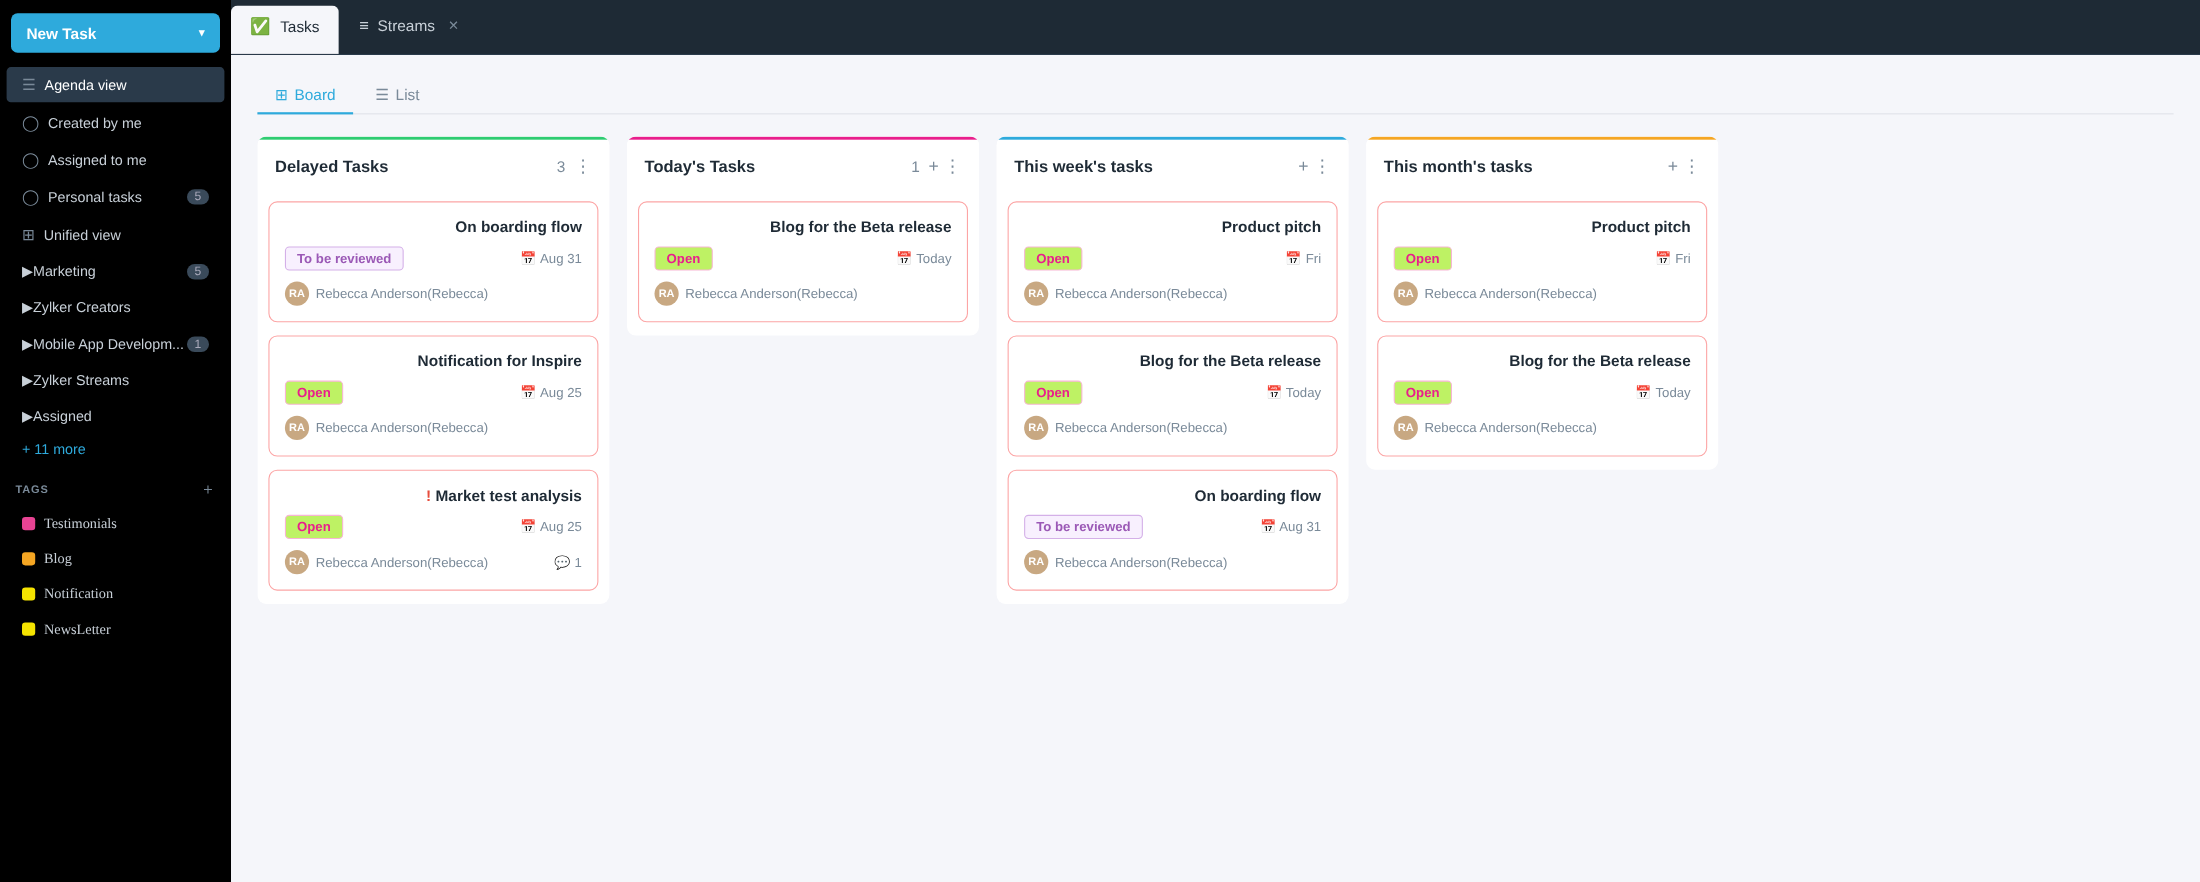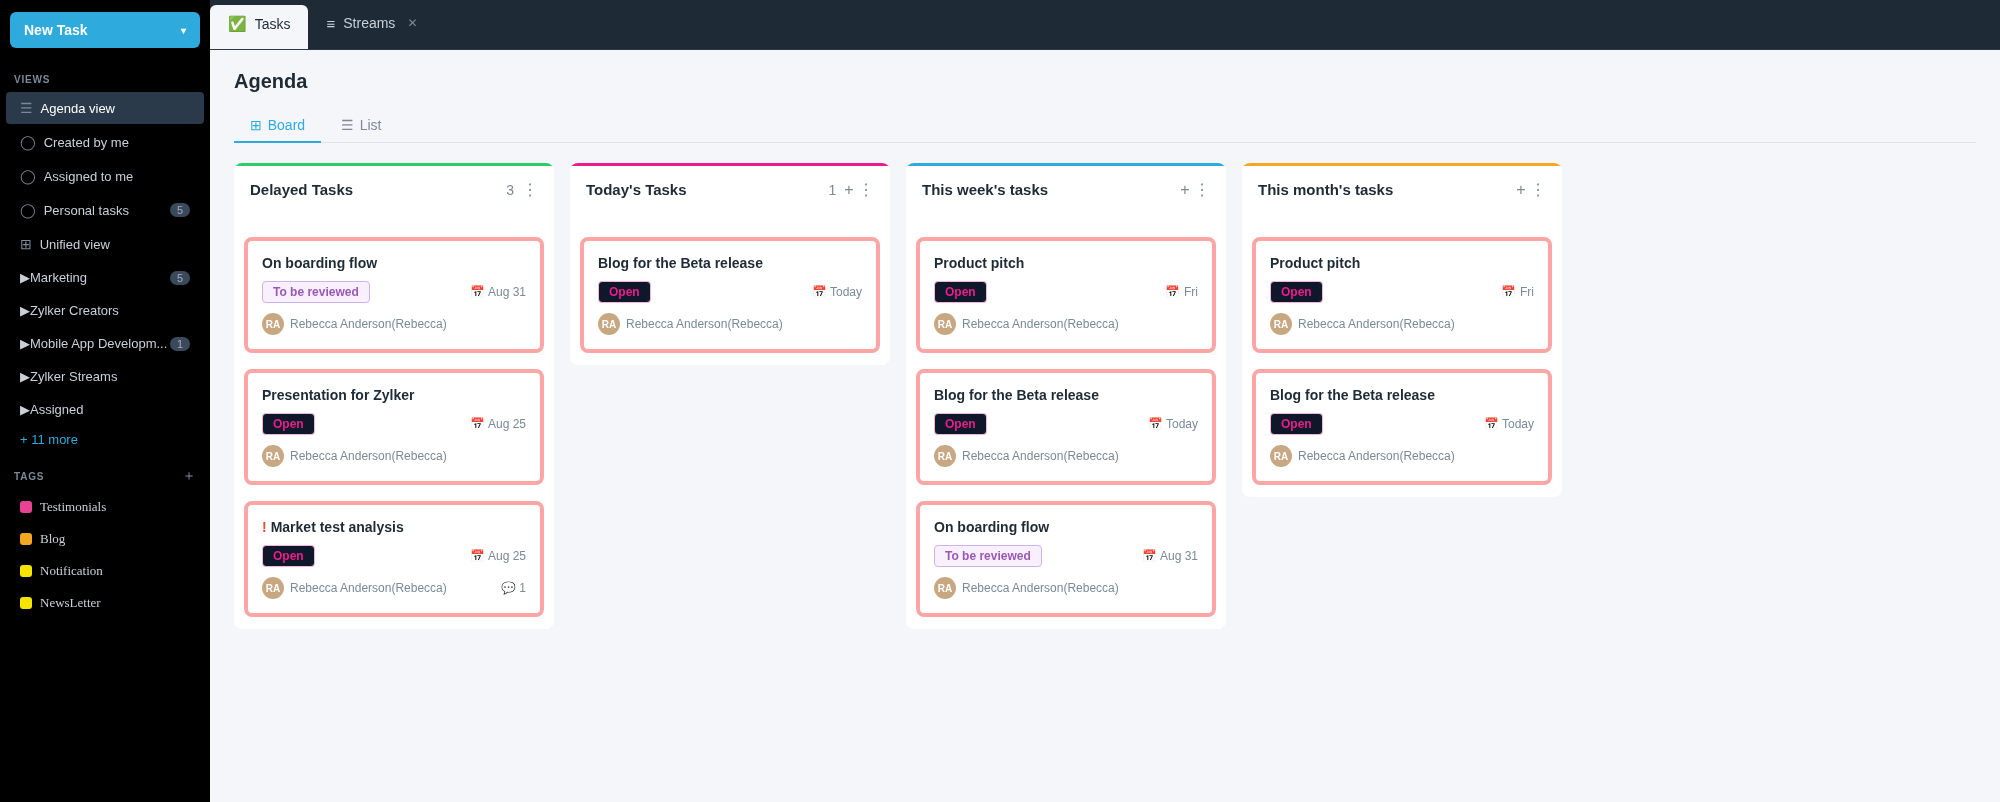--- a/index.html
+++ b/index.html
@@ -198,43 +198,44 @@
     .column-header.green { border-top-color: #2ecc71; }
     .column-header.pink { border-top-color: #e91e8c; }
     .column-header.blue { border-top-color: #2eaadc; }
     .column-header.orange { border-top-color: #f5a623; }
     .col-title { font-size: 15px; font-weight: 700; color: #1e2a35; flex: 1; }
     .col-count { font-size: 14px; color: #7a8a99; margin-right: 8px; }
     .col-actions { display: flex; gap: 8px; color: #7a8a99; font-size: 16px; cursor: pointer; }
 
     
     .task-card {
-      margin: 16px 10px 12px;
+      margin: 0 10px 12px;
       background: #fff;
-      border: 4px solid #fca5a5;
+      border: 1px solid #fca5a5;
       border-radius: 8px;
       padding: 14px;
       cursor: pointer;
+      text-align: right;
     }
     .task-title { font-size: 14px; font-weight: 600; color: #1e2a35; margin-bottom: 10px; }
     .task-title .warning { color: #e74c3c; margin-right: 4px; }
     .task-meta {
       display: flex;
       align-items: center;
       justify-content: space-between;
       margin-bottom: 10px;
     }
     .status-badge {
       font-size: 12px;
       font-weight: 600;
       padding: 3px 10px;
       border-radius: 4px;
       border: 1px solid;
     }
-    .status-open { color: #e91e8c; border-color: #f7b5d4; background: #0f172a; }
+    .status-open { color: #e91e8c; border-color: #f7b5d4; background: #bef264; }
     .status-review { color: #9b59b6; border-color: #d4b0e8; background: #f8f0fe; }
     .due-date { font-size: 12px; color: #7a8a99; display: flex; align-items: center; gap: 4px; }
     .task-footer { display: flex; align-items: center; justify-content: space-between; }
     .assignee { display: flex; align-items: center; gap: 6px; font-size: 12px; color: #7a8a99; }
     .avatar {
       width: 22px; height: 22px; border-radius: 50%;
       background: #c8a882;
       display: flex; align-items: center; justify-content: center;
       font-size: 10px; color: white; font-weight: 600;
       overflow: hidden;
@@ -244,21 +245,20 @@
   </style>
 </head>
 <body>
 
 <nav class="sidebar">
   <button class="sidebar-new-task">
     <span>New Task</span>
     <span class="chevron">▾</span>
   </button>
 
-  <div class="sidebar-section-label">VIEWS</div>
 
   <div class="sidebar-item active">
     <span class="icon">☰</span>
     <span>Agenda view</span>
   </div>
   <div class="sidebar-item">
     <span class="icon">◯</span>
     <span>Created by me</span>
   </div>
   <div class="sidebar-item">
@@ -329,21 +329,20 @@
       <span>Tasks</span>
     </div>
     <div class="tab">
       <span class="tab-icon">≡</span>
       <span>Streams</span>
       <span class="close-btn">✕</span>
     </div>
   </div>
 
   <div class="content">
-    <div class="page-title">Agenda</div>
 
     <div class="view-toggle">
       <button class="view-btn active">
         <span>⊞</span>
         <span>Board</span>
       </button>
       <button class="view-btn">
         <span>☰</span>
         <span>List</span>
       </button>
@@ -365,21 +364,21 @@
               <span class="due-date">📅 Aug 31</span>
             </div>
             <div class="task-footer">
               <div class="assignee">
                 <div class="avatar">RA</div>
                 <span>Rebecca Anderson(Rebecca)</span>
               </div>
             </div>
           </div>
           <div class="task-card">
-            <div class="task-title">Presentation for Zylker</div>
+            <div class="task-title">Notification for Inspire</div>
             <div class="task-meta">
               <span class="status-badge status-open">Open</span>
               <span class="due-date">📅 Aug 25</span>
             </div>
             <div class="task-footer">
               <div class="assignee">
                 <div class="avatar">RA</div>
                 <span>Rebecca Anderson(Rebecca)</span>
               </div>
             </div>

